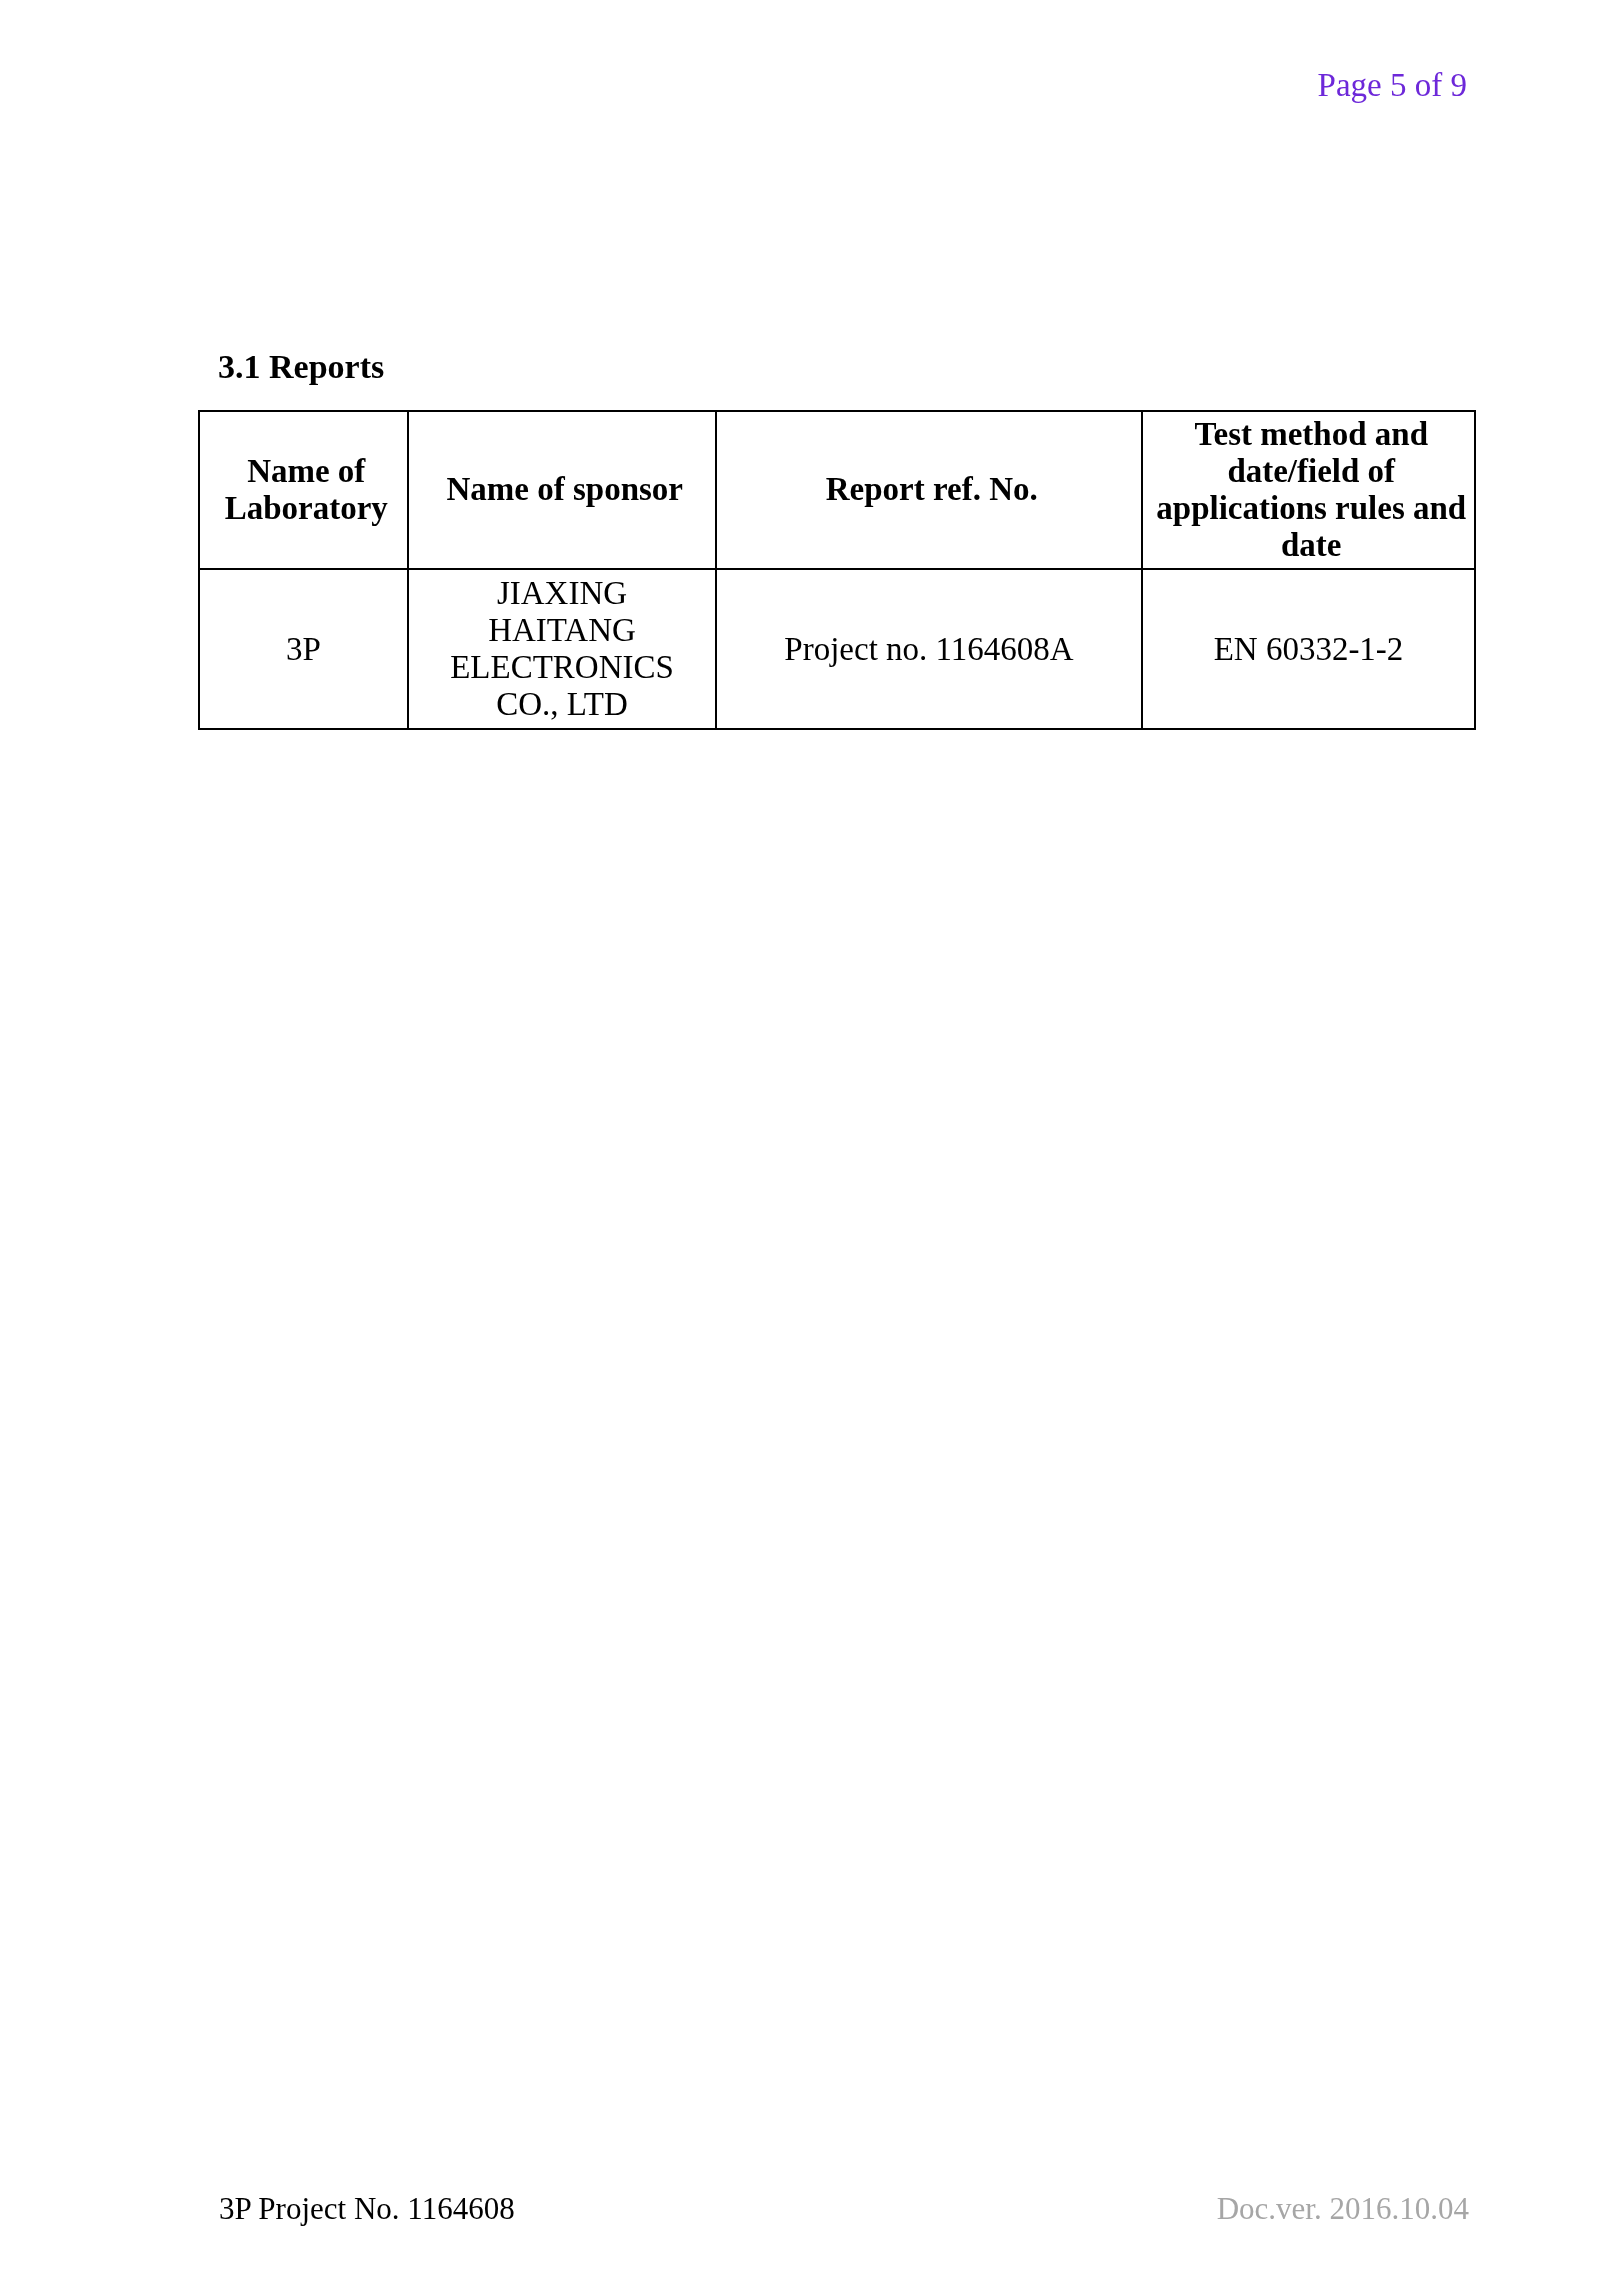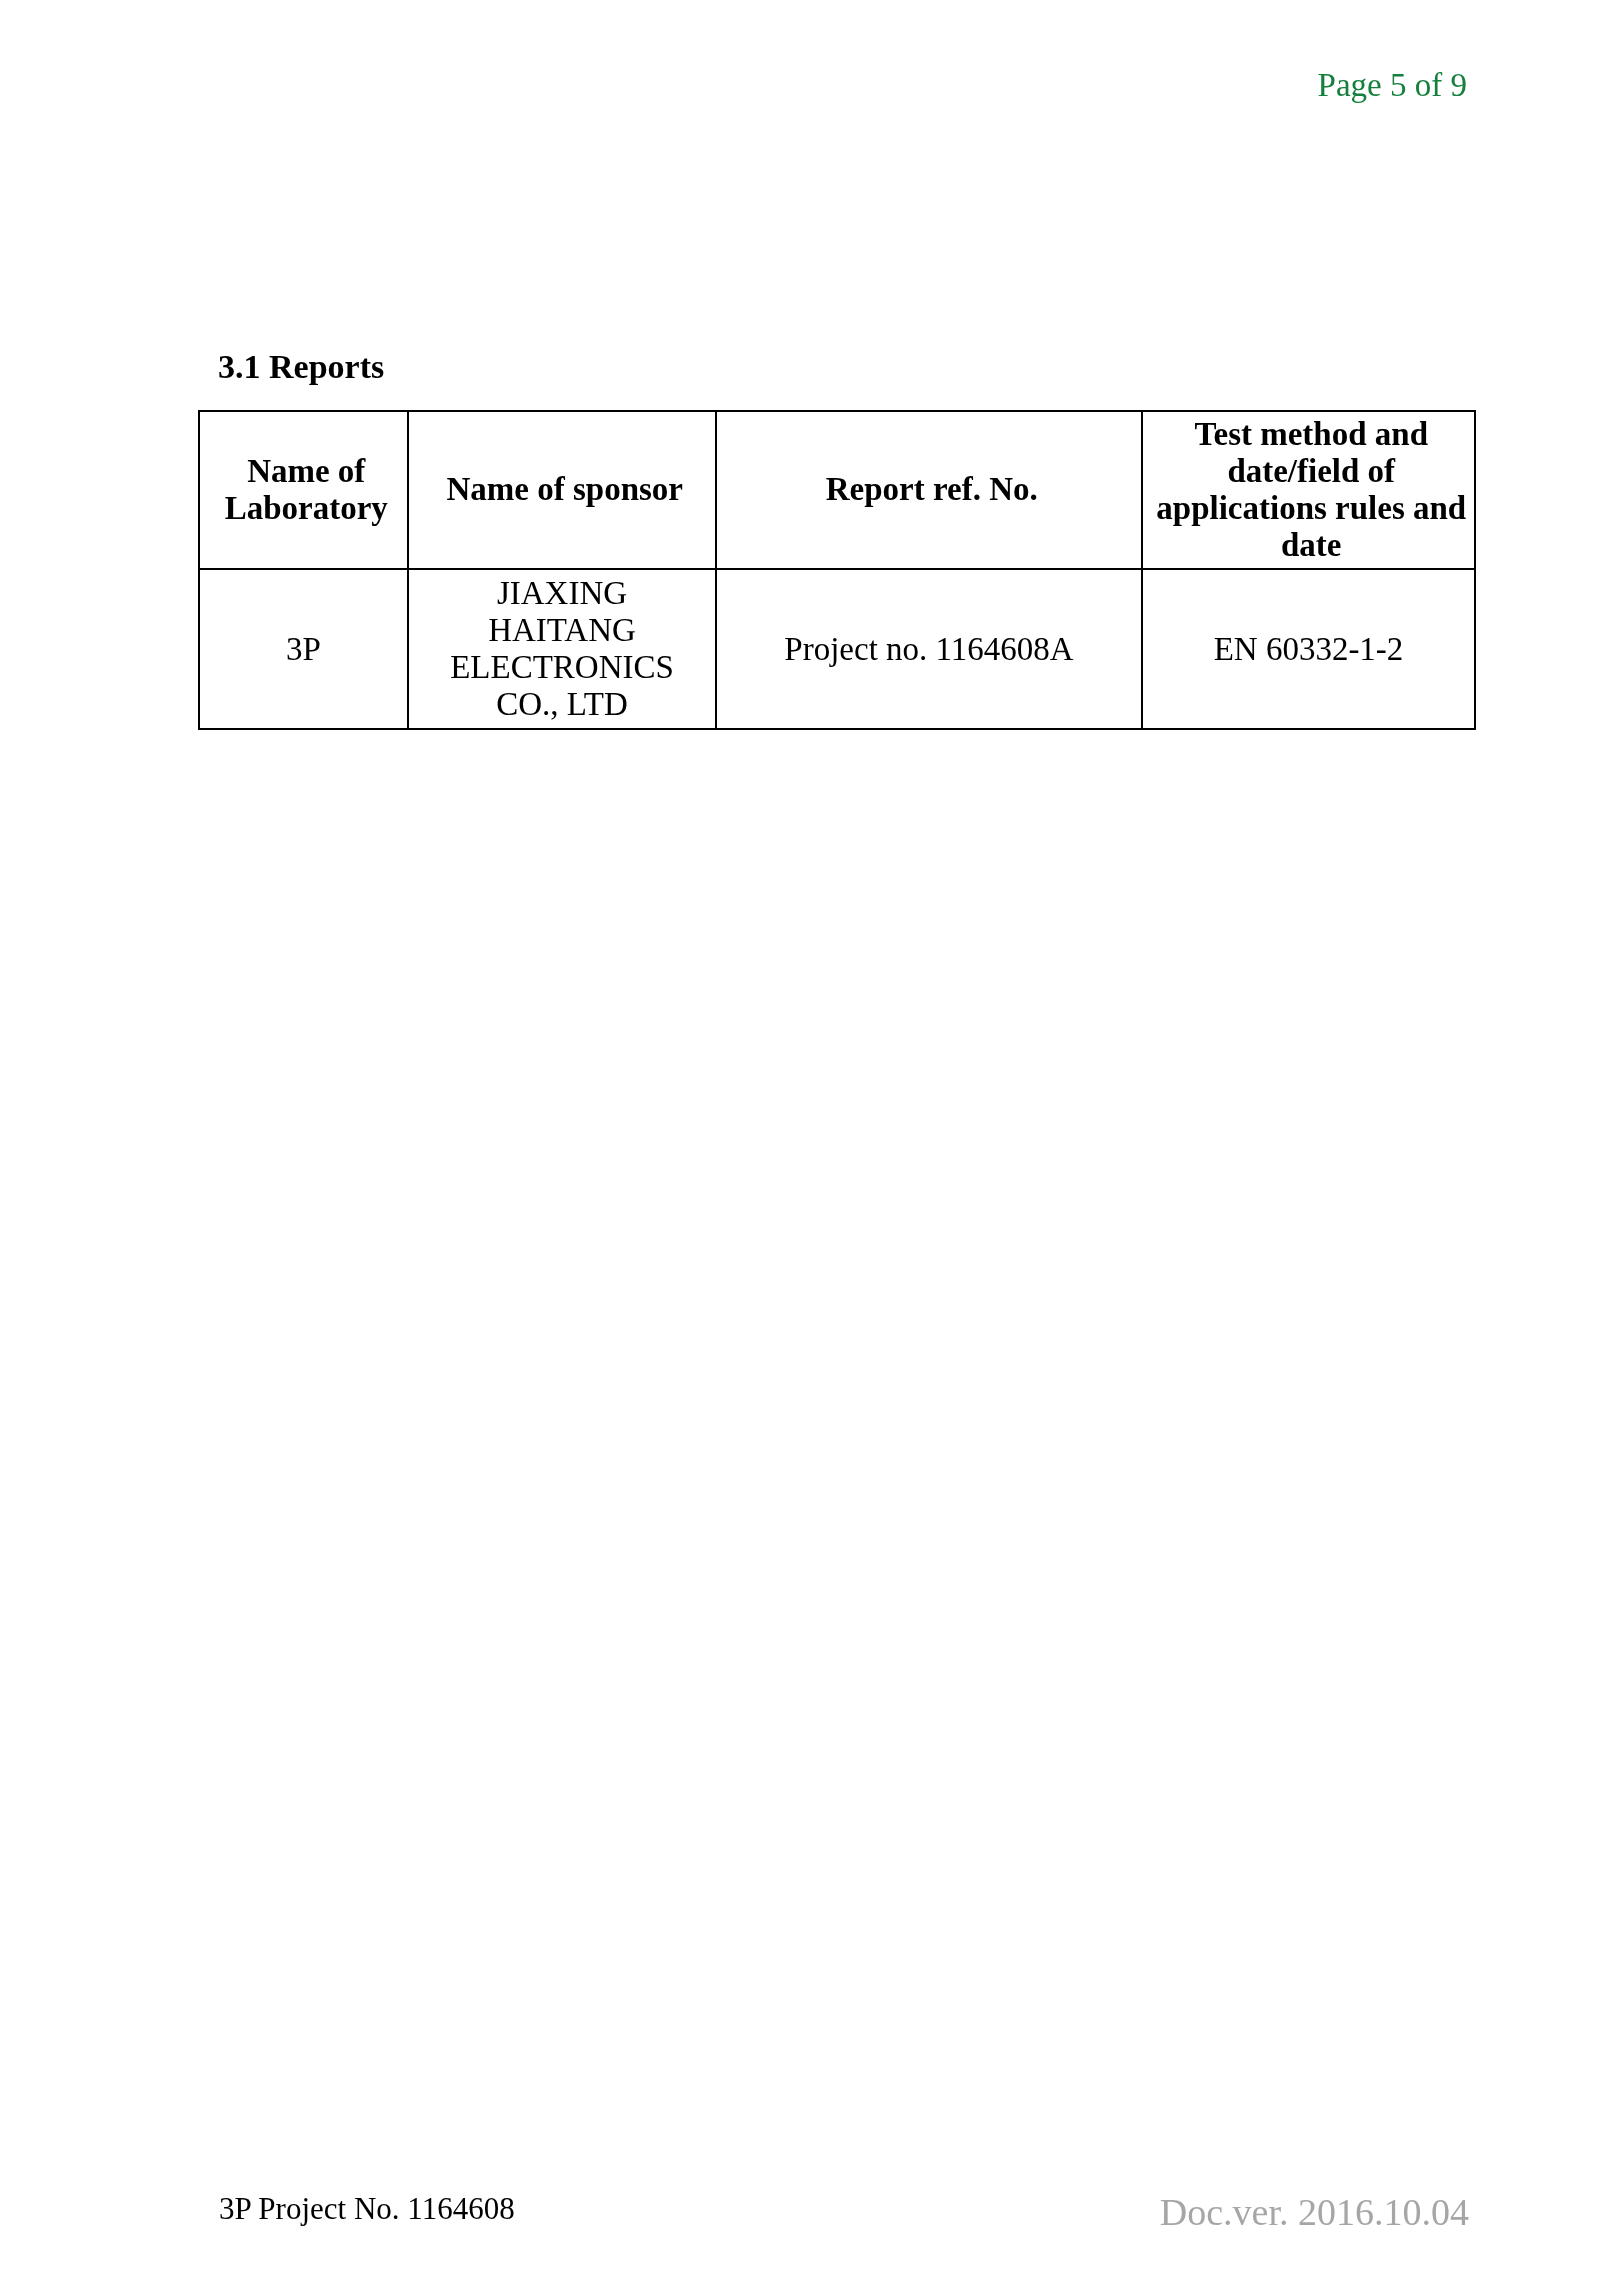--- a/index.html
+++ b/index.html
@@ -17,21 +17,21 @@
     overflow: hidden;
   }
 
   
   .page-number {
     position: absolute;
     top: 67px;
     right: 156px;
     font-size: 33px;
     line-height: 1.15;
-    color: #15803d;
+    color: #6d28d9;
   }
 
   
   .section-heading {
     position: absolute;
     top: 188px;
     left: 154px;
     margin: 0;
     font-size: 41px;
     font-weight: bold;
@@ -101,21 +101,21 @@
     top: 2191px;
     left: 219px;
     font-size: 31px;
     line-height: 1.15;
     color: #000000;
   }
   .footer-right {
     position: absolute;
     top: 2191px;
     right: 154px;
-    font-size: 38px;
+    font-size: 31px;
     line-height: 1.15;
   }
 </style>
 </head>
 <body>
 
 <div class="page">
 
   <div class="page-number">Page 5 of 9</div>
 

